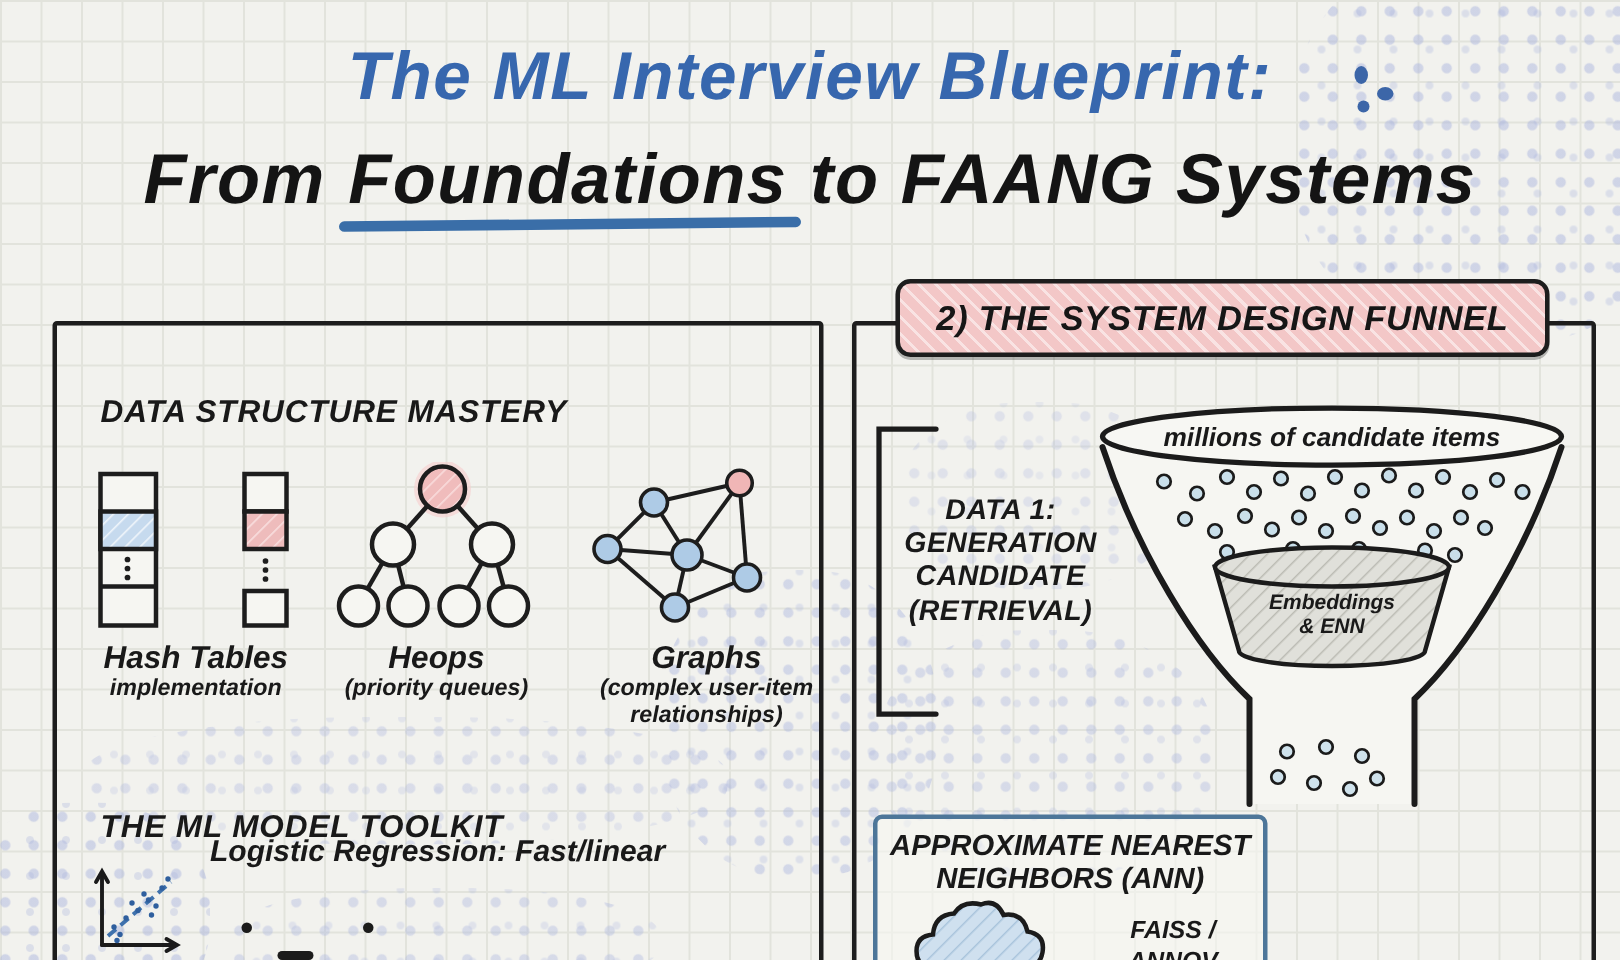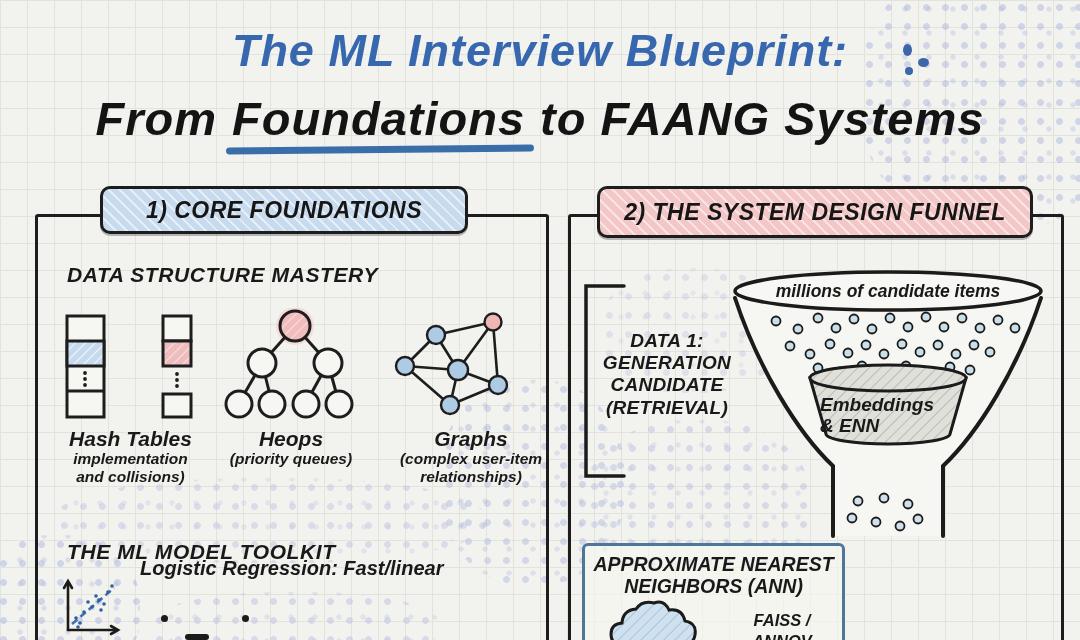--- a/index.html
+++ b/index.html
@@ -38,21 +38,21 @@
     box-shadow:0 2px 0 rgba(0,0,0,.25);
   }
   .badge.blue{background:repeating-linear-gradient(45deg, rgba(255,255,255,.55) 0 2px, rgba(255,255,255,0) 2px 8px), #c7daee;}
   .badge.pink{background:repeating-linear-gradient(45deg, rgba(255,255,255,.5) 0 2px, rgba(255,255,255,0) 2px 8px), #f3c7c7;}
   .sechead{font-size:21px;letter-spacing:.6px;margin-left:12px;}
   .dslabel{text-align:center;}
   .dslabel .nm{font-size:21px;line-height:1.05;}
   .dslabel .sub{font-size:15.5px;line-height:1.13;}
   .stage-text{width:150px;text-align:center;font-size:19px;line-height:1.17;letter-spacing:.3px;}
   .funnel-label{text-align:center;font-size:17.5px;}
-  .band-label{text-align:left;font-size:19px;line-height:1.12;}
+  .band-label{text-align:center;font-size:14px;line-height:1.12;}
   .ann-box{
     position:absolute;left:582px;top:543px;width:257px;height:120px;
     border:3px solid #4d7699;border-radius:6px;background:rgba(246,246,242,.6);
   }
   .ann-title{position:absolute;left:0;top:7px;width:100%;text-align:center;font-size:19.5px;line-height:1.15;}
   .ann-tool{position:absolute;left:138px;top:64px;width:118px;text-align:center;font-size:16.5px;line-height:1.25;}
   .toolkit-item{font-size:20px;}
   .navy-dot{position:absolute;border-radius:50%;background:#3c66a8;}
 </style>
 </head>
@@ -73,21 +73,20 @@
   <span class="navy-dot" style="left:905px;top:67px;width:8px;height:8px;"></span>
 
   <div class="abs hand title1">The ML Interview Blueprint:</div>
   <div class="abs hand title2">
     <span>From</span>
     <span class="uword">Foundations</span>
     <span>to FAANG Systems</span>
   </div>
 
   <div class="panel" style="left:35px;top:214px;width:508px;height:470px;"></div>
-  <div class="badge blue hand" style="left:100px;top:186px;width:362px;height:42px;">1) CORE FOUNDATIONS</div>
 
   <div class="abs hand sechead" style="left:55px;top:263px;">DATA STRUCTURE MASTERY</div>
 
   <svg class="abs" style="left:64px;top:314px;" width="132" height="106" viewBox="0 0 132 106">
     <defs>
       <pattern id="hatchBlue" patternUnits="userSpaceOnUse" width="7" height="7" patternTransform="rotate(45)">
         <rect width="7" height="7" fill="#c6daee"></rect>
           <line x1="0" y1="0" x2="0" y2="7" stroke="#eef4fa" stroke-width="2.2"></line>
       </pattern>
       <pattern id="hatchPink" patternUnits="userSpaceOnUse" width="7" height="7" patternTransform="rotate(45)">
@@ -151,21 +150,20 @@
     <circle cx="48" cy="27" r="9" fill="#aecbe6" stroke="#1d1d1d" stroke-width="2.4"></circle>
     <circle cx="17" cy="58" r="9" fill="#aecbe6" stroke="#1d1d1d" stroke-width="2.4"></circle>
     <circle cx="70" cy="62" r="10" fill="#aecbe6" stroke="#1d1d1d" stroke-width="2.4"></circle>
     <circle cx="110" cy="77" r="9" fill="#aecbe6" stroke="#1d1d1d" stroke-width="2.4"></circle>
     <circle cx="62" cy="97" r="9" fill="#aecbe6" stroke="#1d1d1d" stroke-width="2.4"></circle>
   </svg>
 
   <div class="abs hand dslabel" style="left:48px;top:428px;width:165px;">
     <div class="nm">Hash Tables</div>
     <div class="sub">implementation</div>
-    <div class="sub">and collisions)</div>
   </div>
   <div class="abs hand dslabel" style="left:210px;top:428px;width:162px;">
     <div class="nm">Heops</div>
     <div class="sub">(priority queues)</div>
   </div>
   <div class="abs hand dslabel" style="left:382px;top:428px;width:178px;">
     <div class="nm">Graphs</div>
     <div class="sub">(complex user-item</div>
     <div class="sub">relationships)</div>
   </div>

